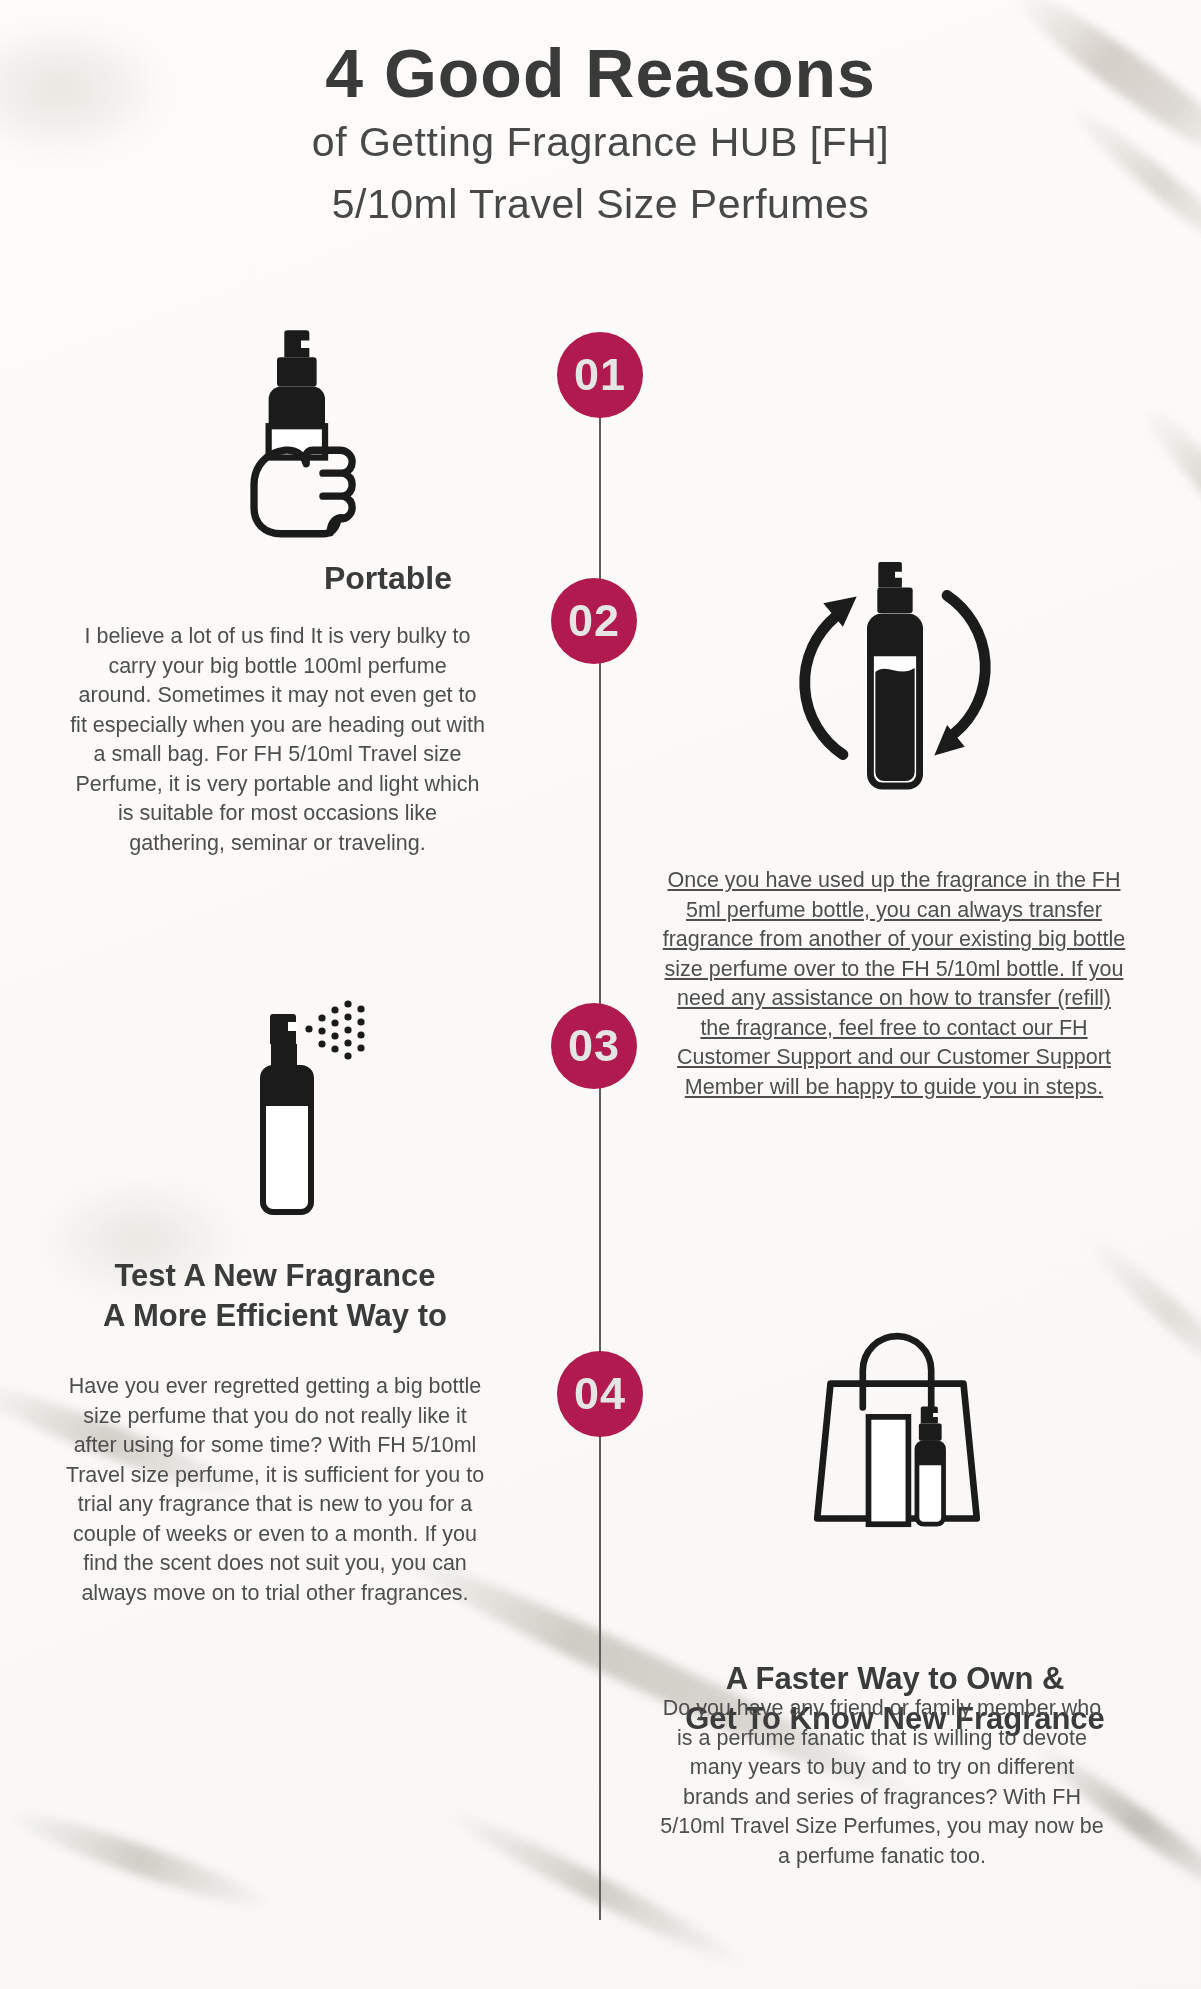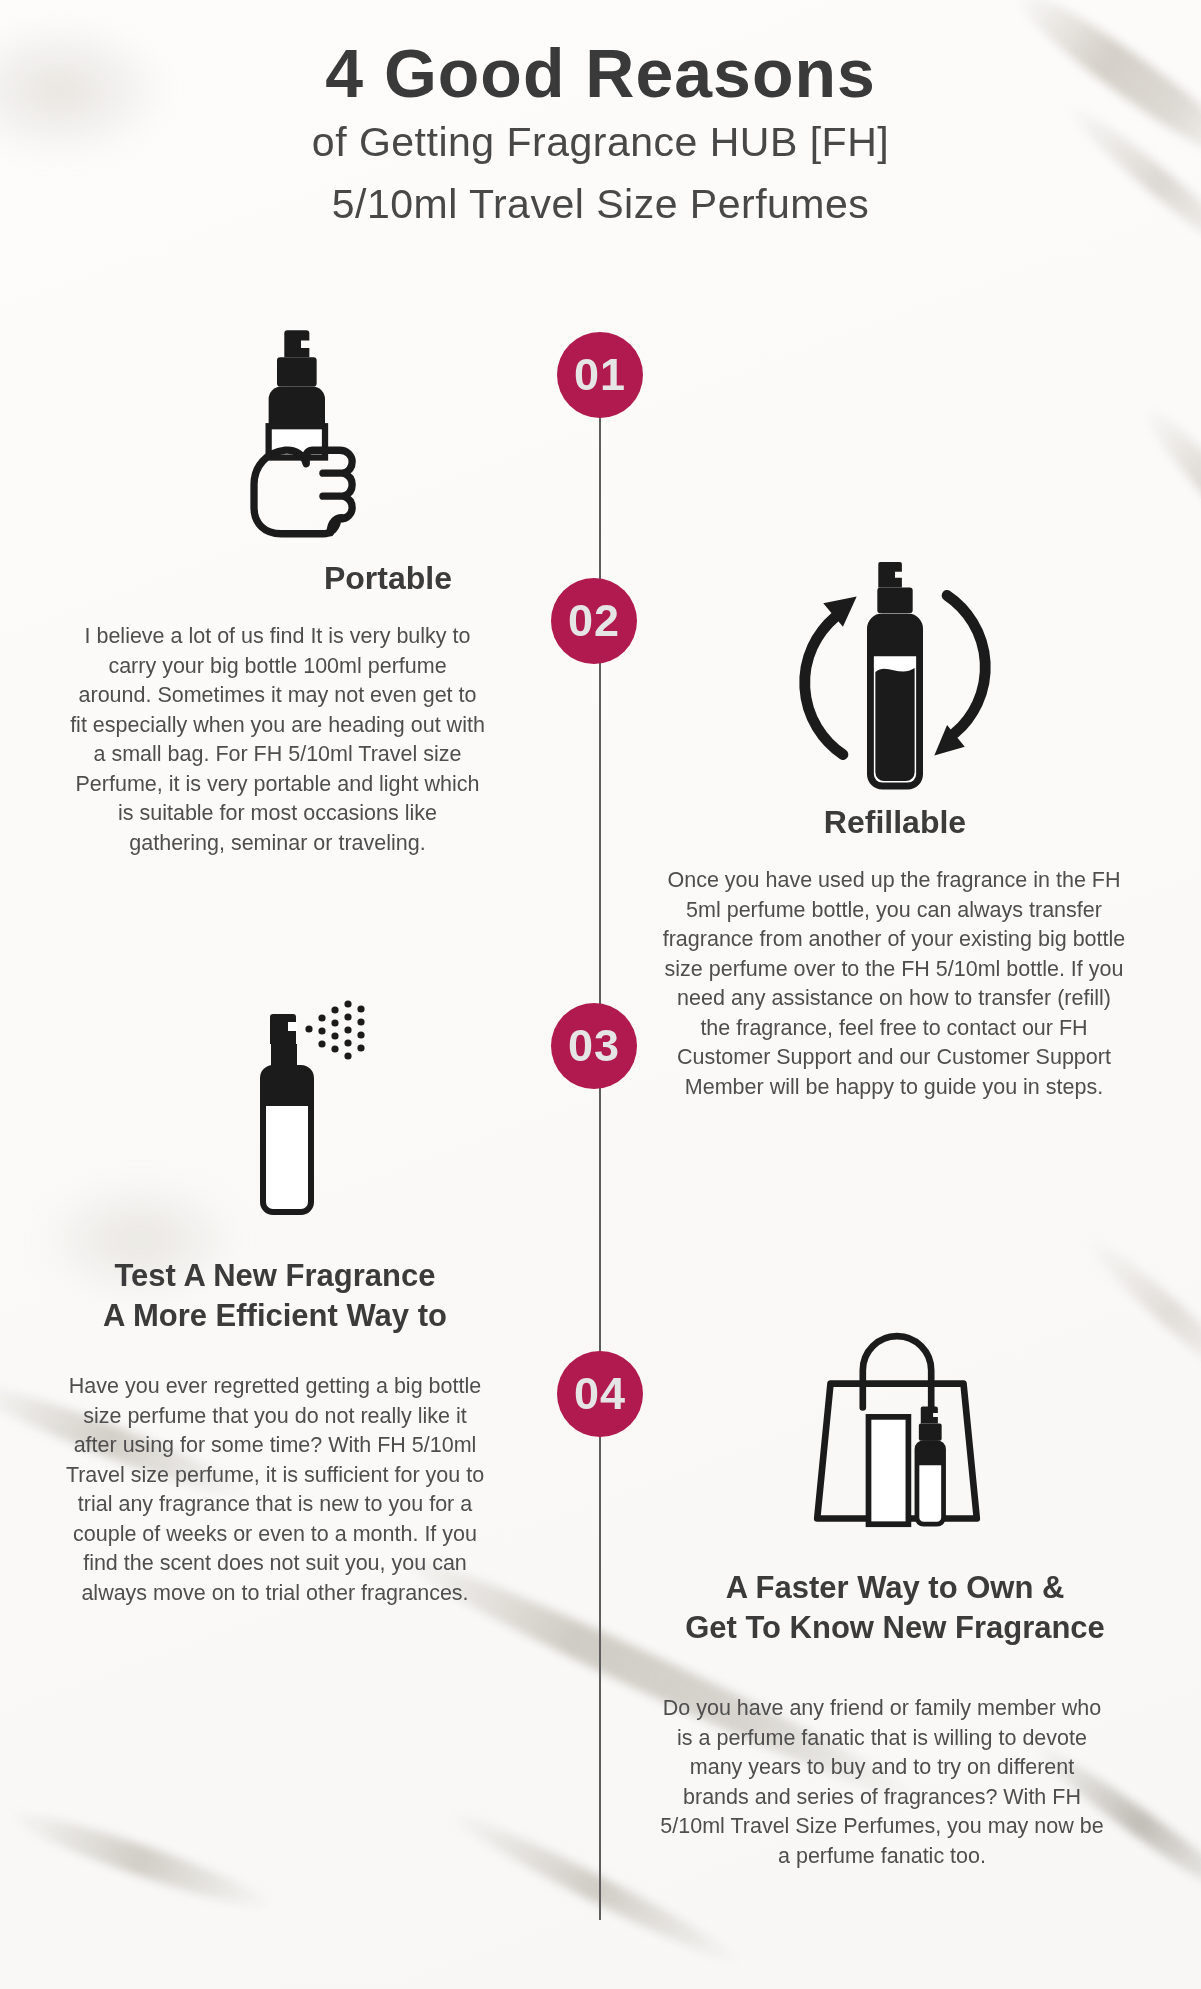--- a/index.html
+++ b/index.html
@@ -44,25 +44,25 @@
   .icon{position:absolute;z-index:2;}
   .i1{left:222px;top:326px;width:158px;height:214px;}
   .i2{left:782px;top:550px;width:226px;height:250px;}
   .i3{left:243px;top:998px;width:130px;height:220px;}
   .i4{left:802px;top:1300px;width:190px;height:248px;}
 
   .sec-heading{position:absolute;text-align:center;font-weight:700;color:#3b3b3b;z-index:2;}
   .h1s{left:152px;top:560px;width:300px;font-size:32px;text-align:right;}
   .h2s{left:745px;top:804px;width:300px;font-size:32px;}
   .h3s{left:55px;top:1256px;width:440px;font-size:31px;line-height:40px;}
-  .h4s{left:645px;top:1568px;width:500px;font-size:31px;line-height:40px;}
+  .h4s{left:645px;top:1659px;width:500px;font-size:31px;line-height:40px;}
 
   .sec-body{position:absolute;text-align:center;font-size:21.5px;line-height:29.5px;color:#4e4e4e;z-index:2;}
   .p1{left:70px;top:622px;width:415px;}
-  .p2{left:660px;top:866px;width:468px;}
+  .p2{left:660px;top:866px;width:468px;text-decoration:underline;}
   .p3{left:65px;top:1372px;width:420px;}
   .p4{left:658px;top:1694px;width:448px;}
 
   svg .ln{stroke:#1b1b1b;fill:none;stroke-linecap:round;stroke-linejoin:round;}
 </style>
 </head>
 <body>
 
 <div class="page">
 
@@ -122,21 +122,20 @@
       <polygon points="76,45 62,76 42,52" fill="#1b1b1b"></polygon>
       <path class="ln" d="M168,44 A88,88 0 0 1 176,184" stroke-width="11"></path>
       <polygon points="155,207 186,198 168,176" fill="#1b1b1b"></polygon>
       <path d="M104,10 h16 a2,2 0 0 1 2,2 v8 h-7 v6 h7 v10 h-24 v-24 a2,2 0 0 1 2,-2 z" fill="#1b1b1b"></path>
       <rect x="97" y="36" width="36" height="26" rx="3" fill="#1b1b1b"></rect>
       <rect x="90" y="66" width="50" height="172" rx="12" fill="#ffffff" stroke="#1b1b1b" stroke-width="7"></rect>
       <path d="M102,66 h26 a12,12 0 0 1 12,12 v28 h-50 v-28 a12,12 0 0 1 12,-12 z" fill="#1b1b1b"></path>
       <path d="M95,122 C106,112 120,128 135,118 L135,224 a9,9 0 0 1 -9,9 h-22 a9,9 0 0 1 -9,-9 z" fill="#1b1b1b"></path>
     </svg>
   </div>
-  <div class="sec-heading h2s">Refillable</div>
   <div class="sec-body p2">Once you have used up the fragrance in the FH 5ml perfume bottle, you can always transfer fragrance from another of your existing big bottle size perfume over to the FH 5/10ml bottle. If you need any assistance on how to transfer (refill) the fragrance, feel free to contact our FH Customer Support and our Customer Support Member will be happy to guide you in steps.</div>
 
   <div class="icon i3">
     <svg viewBox="0 0 130 220" width="130" height="220">
       <path d="M30,16 h20 a3,3 0 0 1 3,3 v27 h-26 v-27 a3,3 0 0 1 3,-3 z" fill="#1b1b1b"></path>
       <rect x="45" y="24" width="9" height="9" fill="#ffffff"></rect>
       <rect x="28" y="46" width="26" height="22" fill="#1b1b1b"></rect>
       <rect x="20" y="70" width="48" height="144" rx="10" fill="#ffffff" stroke="#1b1b1b" stroke-width="6"></rect>
       <path d="M30,70 h28 a10,10 0 0 1 10,10 v28 h-48 v-28 a10,10 0 0 1 10,-10 z" fill="#1b1b1b"></path>
       <g fill="#1b1b1b">

